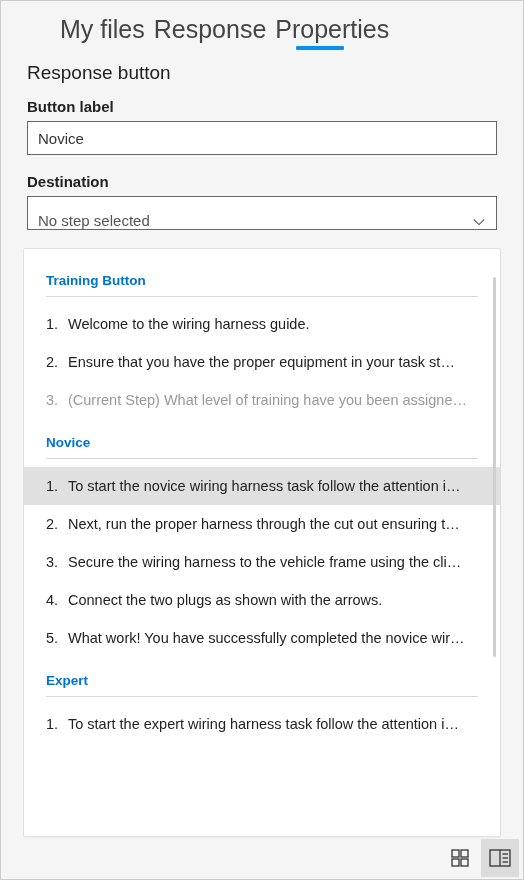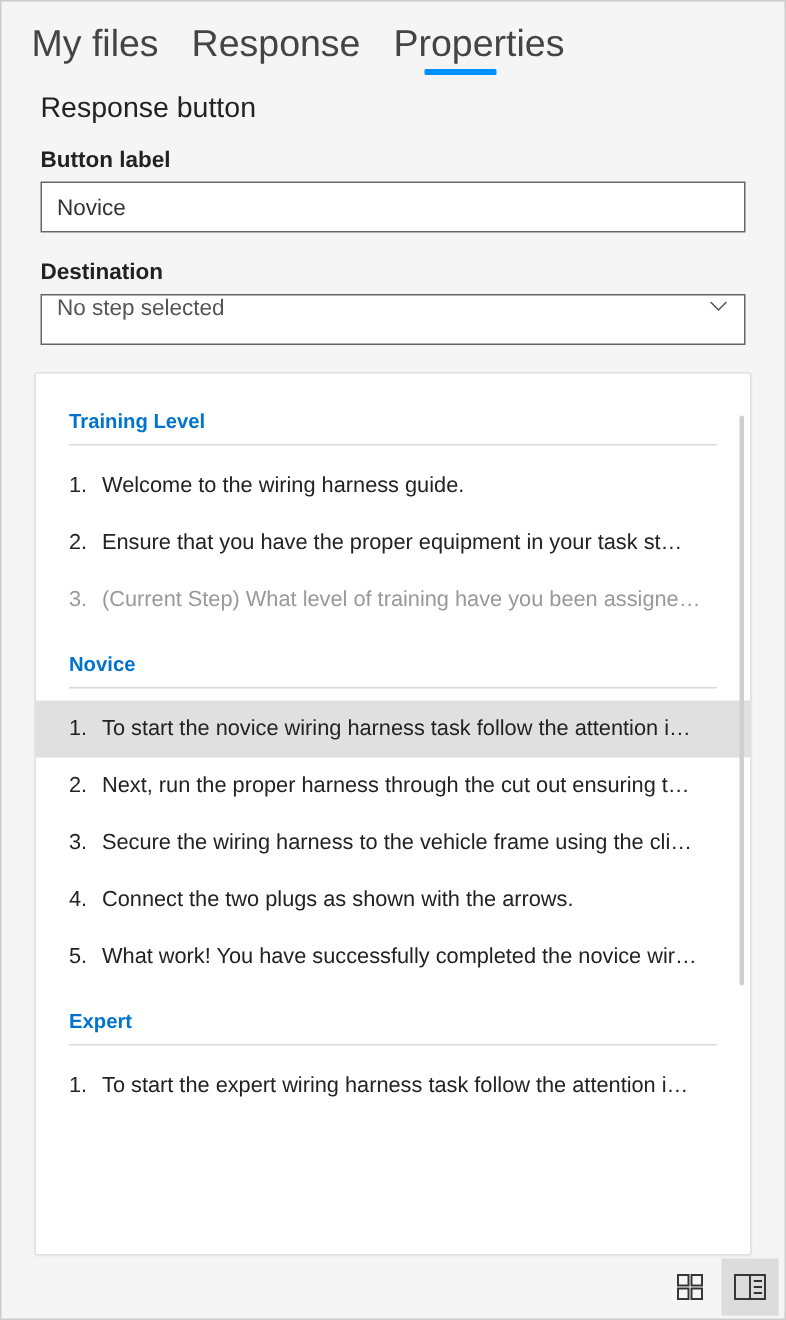--- a/index.html
+++ b/index.html
@@ -17,22 +17,23 @@
     .panel {
       width: 100%;
       height: 100%;
       background: #f5f5f5;
       border: 1px solid #ccc;
       display: flex;
       flex-direction: column;
     }
     .tabs {
       display: flex;
-      gap: 22px;
+      gap: 9px;
       padding: 14px 4px 8px 20px;
+      margin-left: 39px;
     }
     .tab {
       font-size: 25px;
       font-weight: 300;
       color: #444;
       cursor: pointer;
       position: relative;
       padding-bottom: 4px;
     }
     .tab.active::after {
@@ -69,21 +70,21 @@
       font-size: 15px;
       color: #333;
       outline: none;
     }
     .select-wrap {
       width: 100%;
       height: 34px;
       border: 1px solid #666;
       background: #fff;
       display: flex;
-      align-items: flex-start;
+      align-items: flex-end;
       justify-content: space-between;
       padding: 0 10px;
       cursor: pointer;
     }
     .select-value {
       color: #555;
       font-size: 15px;
     }
     .chevron {
       width: 14px;
@@ -194,21 +195,21 @@
     <div class="select-wrap">
       <span class="select-value">No step selected</span>
       <svg class="chevron" viewBox="0 0 16 16">
           <path d="M2 5 L8 11 L14 5" fill="none" stroke="#555" stroke-width="1.2"></path>
         </svg>
     </div>
   </div>
 
   <div class="list-panel">
     <div class="list-scroll" id="list-scroll">
-        <div class="group-header">Training Level</div>
+        <div class="group-header">Training Button</div>
         <div class="step-item">
           <span class="step-num">1.</span>
           <span class="step-text">Welcome to the wiring harness guide.</span>
         </div>
         <div class="step-item">
           <span class="step-num">2.</span>
           <span class="step-text">Ensure that you have the proper equipment in your task st…</span>
         </div>
         <div class="step-item muted">
           <span class="step-num">3.</span>

